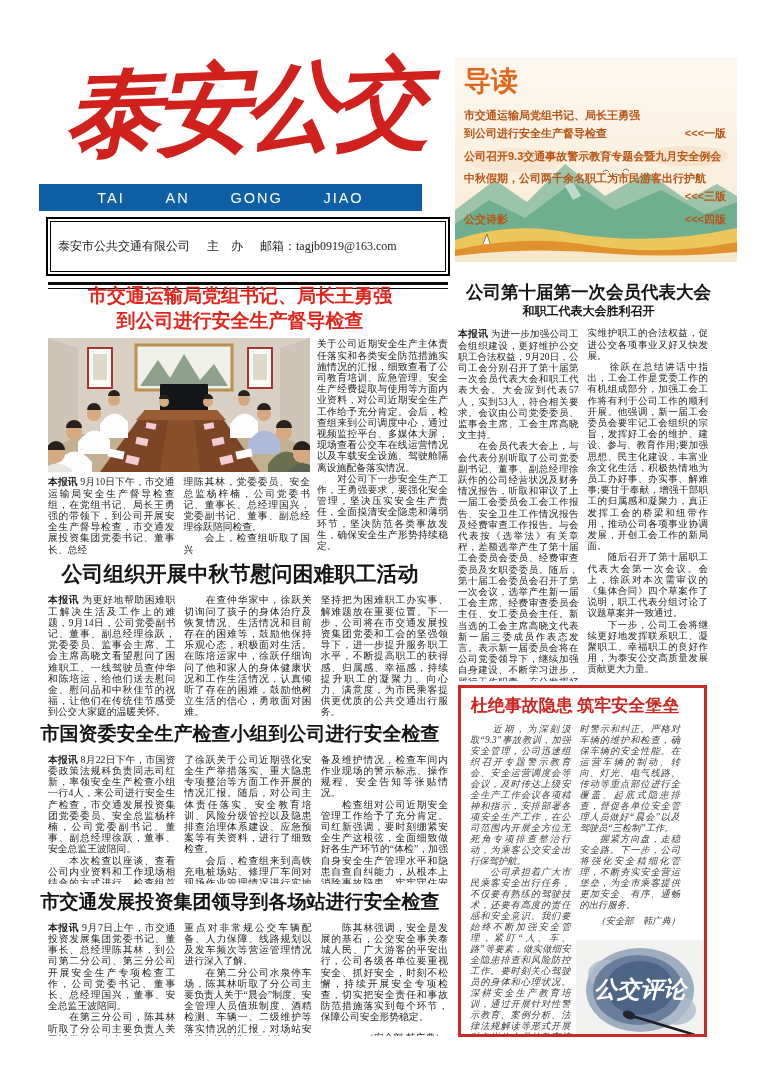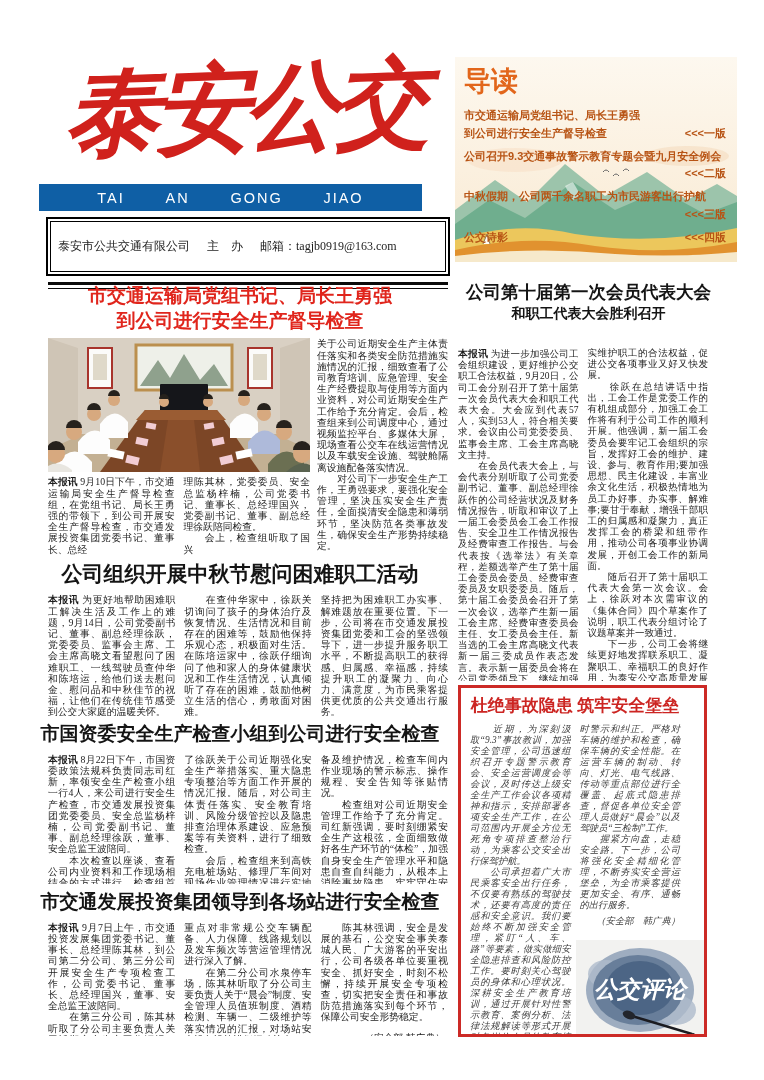--- a/index.html
+++ b/index.html
@@ -103,21 +103,20 @@
     </svg>
     <div class="guide-inner">
       <div class="guide-title">导读</div>
       <div class="g-item ga">
         <div class="g-text">市交通运输局党组书记、局长王勇强
 到公司进行安全生产督导检查</div>
         <div class="g-page">&lt;&lt;&lt;一版</div>
       </div>
       <div class="g-item gb">
         <div class="g-text">公司召开9.3交通事故警示教育专题会暨九月安全例会</div>
-        <div class="g-page">&lt;&lt;&lt;二版</div>
       </div>
       <div class="g-item gb">
         <div class="g-text">中秋假期，公司两千余名职工为市民游客出行护航</div>
         <div class="g-page">&lt;&lt;&lt;三版</div>
       </div>
       <div class="g-item ga">
         <div class="g-text">公交诗影</div>
         <div class="g-page">&lt;&lt;&lt;四版</div>
       </div>
     </div>
@@ -257,21 +256,21 @@
           <div class="byline">（安全部 韩广典）</div>
         </div>
       </div>
     </div>
   </div>
 
   <div class="right-main">
 
     <div class="article" style="height:400px;">
       <h2 class="hl" style="font-size:17.5px;width:265px;">公司第十届第一次会员代表大会</h2>
-      <h2 class="hl" style="font-size:14px;width:265px;margin-bottom:26px;">和职工代表大会胜利召开</h2>
+      <h2 class="hl" style="font-size:12px;width:265px;margin-bottom:9px;">和职工代表大会胜利召开</h2>
       <div class="cols" style="width:250px;margin-left:2px;">
         <div class="c">
           <p class="body" style="font-size:9.5px;"><b class="lede">本报讯</b><span> 为进一步加强公司工会组织建设，更好维护公交职工合法权益，9月20日，公司工会分别召开了第十届第一次会员代表大会和职工代表大会。大会应到代表57人，实到53人，符合相关要求。会议由公司党委委员、监事会主席、工会主席高晓文主持。
 　　在会员代表大会上，与会代表分别听取了公司党委副书记、董事、副总经理徐跃作的公司经营状况及财务情况报告，听取和审议了上一届工会委员会工会工作报告、安全卫生工作情况报告及经费审查工作报告。与会代表按《选举法》有关章程，差额选举产生了第十届工会委员会委员、经费审查委员及女职委委员。随后，第十届工会委员会召开了第一次会议，选举产生新一届工会主席、经费审查委员会主任、女工委员会主任。新当选的工会主席高晓文代表新一届三委成员作表态发言。表示新一届委员会将在公司党委领导下，继续加强自身建设、不断学习进步，履行工作职责，充分发挥好工会的桥梁纽带作用，切</span></p>
         </div>
         <div class="c">
           <p class="body" style="font-size:9.5px;">实维护职工的合法权益，促进公交各项事业又好又快发展。
 　　徐跃在总结讲话中指出，工会工作是党委工作的有机组成部分，加强工会工作将有利于公司工作的顺利开展。他强调，新一届工会委员会要牢记工会组织的宗旨，发挥好工会的维护、建设、参与、教育作用;要加强思想、民主化建设，丰富业余文化生活，积极热情地为员工办好事、办实事、解难事;要甘于奉献，增强干部职工的归属感和凝聚力，真正发挥工会的桥梁和纽带作用，推动公司各项事业协调发展，开创工会工作的新局面。
 　　随后召开了第十届职工代表大会第一次会议。会上，徐跃对本次需审议的《集体合同》四个草案作了说明，职工代表分组讨论了议题草案并一致通过。
 　　下一步，公司工会将继续更好地发挥联系职工、凝聚职工、幸福职工的良好作用，为泰安公交高质量发展贡献更大力量。</p>

